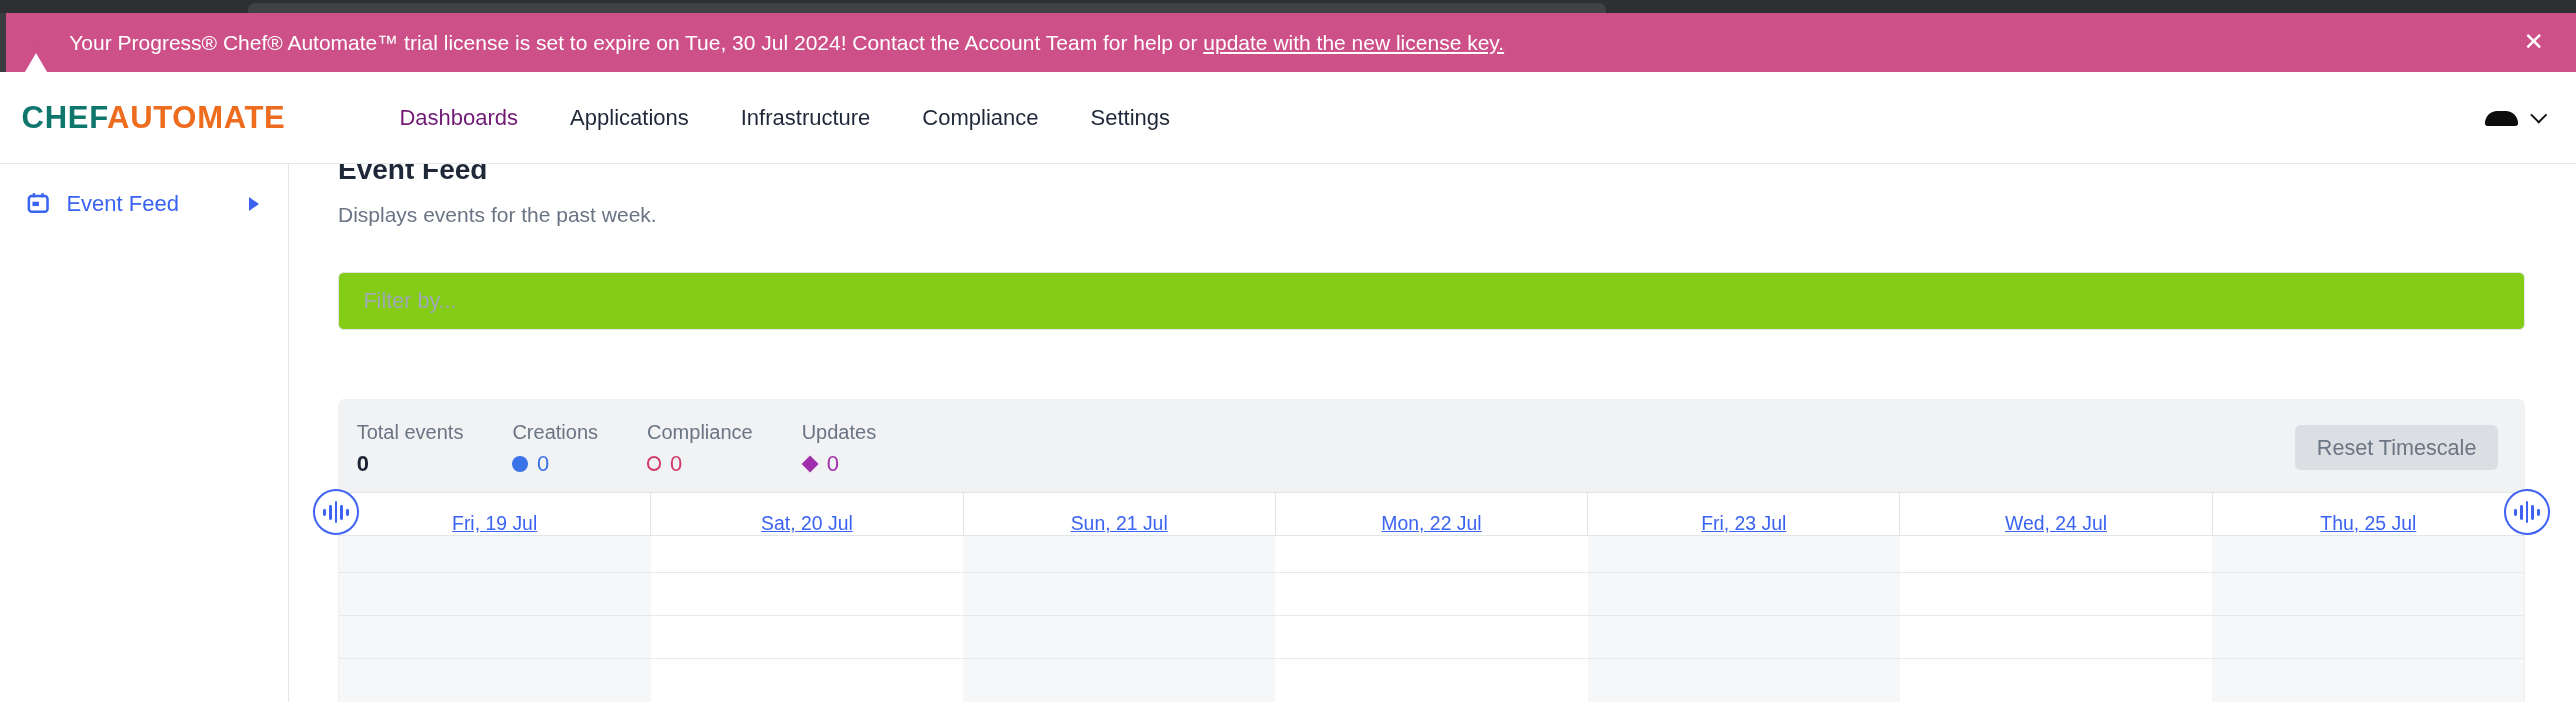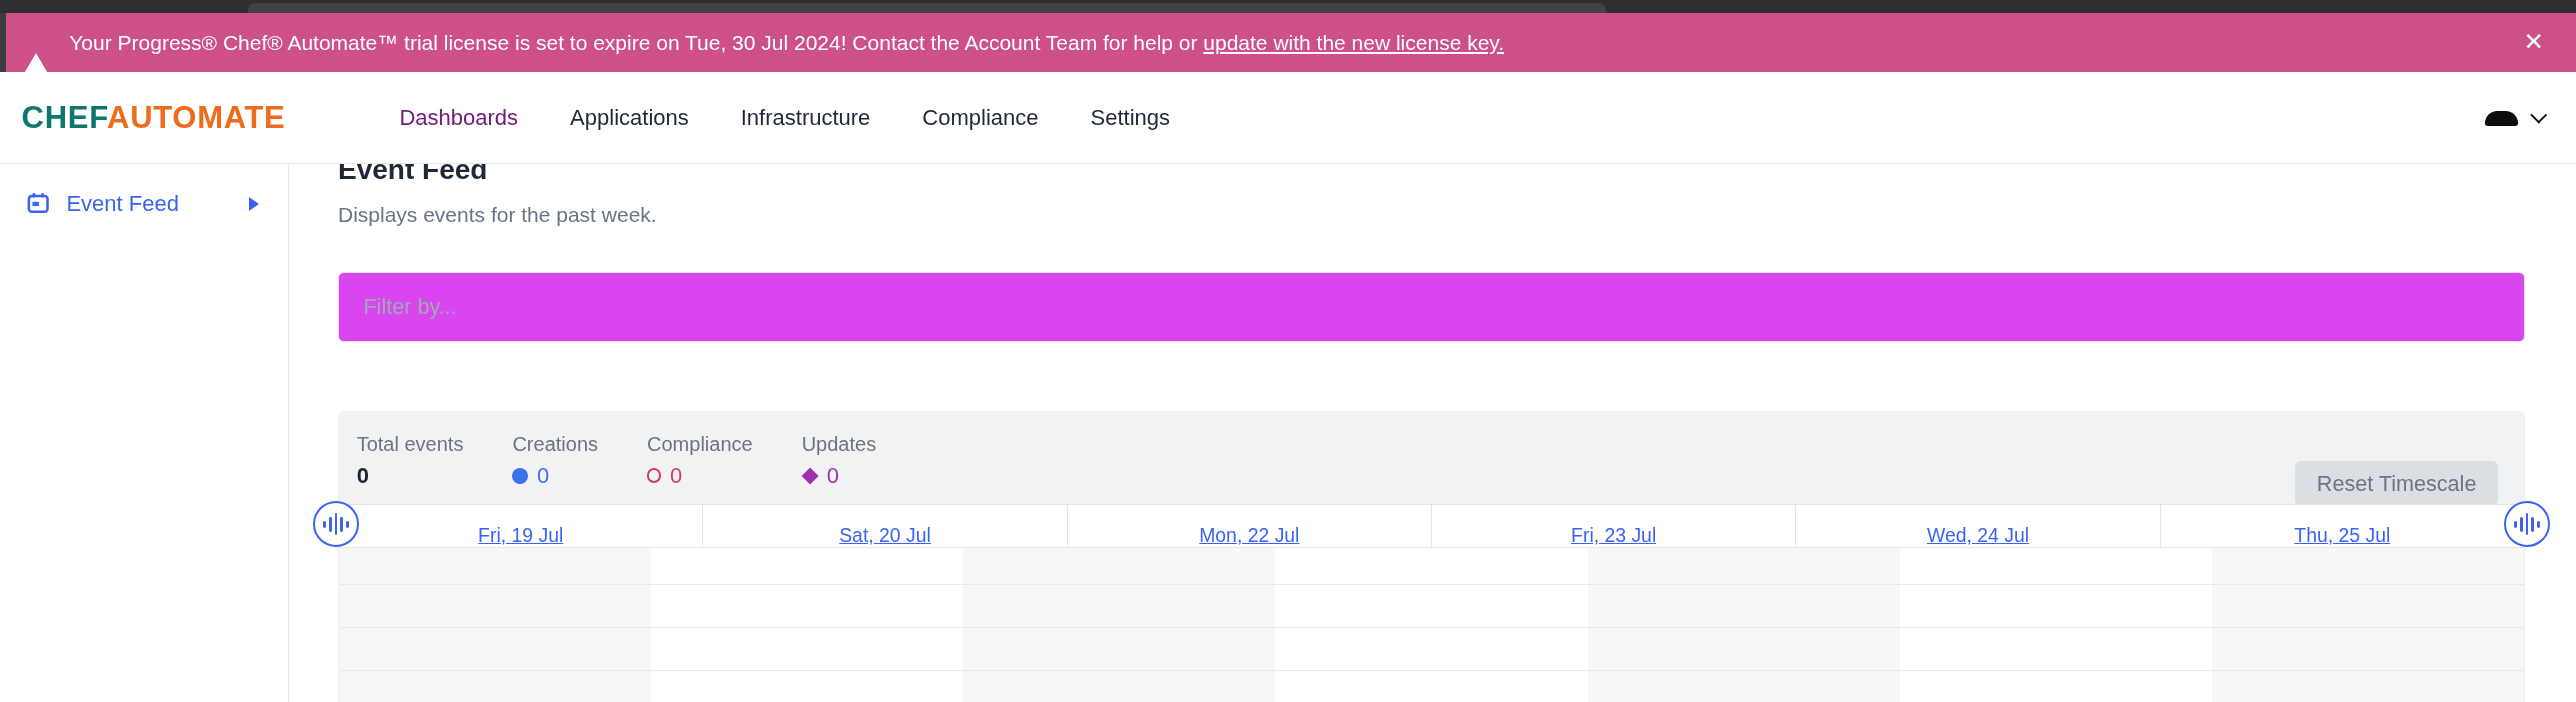--- a/index.html
+++ b/index.html
@@ -46,41 +46,41 @@
   .side-item { display:flex; align-items:center; gap:16px; padding:0 29px 0 26px;
                color:#3b63f2; font-size:22px; cursor:pointer; height:42px; }
   .side-item svg { flex:0 0 auto; }
   .side-arrow { margin-left:auto; width:0; height:0; border-top:7.2px solid transparent;
                 border-bottom:7.2px solid transparent; border-left:10px solid #3b63f2; }
 
   .content { flex:1; padding:0 51px 0 49px; overflow:hidden; }
   .page-title { font-size:28px; font-weight:bold; color:#1f2838; margin-top:-10px; }
   .page-sub { margin-top:17px; font-size:21px; color:#6a7484; }
 
-  .filter-input { margin-top:45px; width:100%; height:70px; border:1.4px solid #e2e6e9;
+  .filter-input { margin-top:45px; width:100%; height:58px; border:1.4px solid #e2e6e9;
                   border-radius:5.8px; font-size:21.6px; padding:0 24.4px; color:#333; outline:none;
-                  background:#d946ef; }
+                  background:#84cc16; }
   .filter-input::placeholder { color:#a0aab4; }
 
   
   .card { margin-top:69px; background:#f0f2f4; border-radius:5.8px; height:403px;
           padding:21.6px 0 0 18.7px; position:relative; }
   .stats { display:flex; gap:49px; }
   .stat-label { font-size:20px; color:#6a7484; line-height:23px; }
   .stat-value-row { margin-top:8.6px; display:flex; align-items:center; gap:8.6px;
                     font-size:22px; line-height:23px; }
   .val-total { color:#1c2434; font-weight:bold; }
   .val-create { color:#3b72e8; } .val-delete { color:#d23a6b; } .val-update { color:#a22ead; }
   .dot { width:16px; height:16px; border-radius:50%; background:#3b72e8; }
   .ring { width:14.4px; height:14.4px; border-radius:50%; border:2.2px solid #d23a6b; background:transparent; }
   .diamond { width:12.2px; height:12.2px; background:#a22ead; transform:rotate(45deg); margin:0 2.2px; }
 
   .reset-btn { position:absolute; top:26px; right:27px; height:45px; padding:0 21.6px;
                background:#dbdfe3; color:#6b7583; font-size:21.6px; border:none; border-radius:5.8px;
-               font-family:"Liberation Sans", sans-serif; cursor:pointer;margin-top:24px; }
+               font-family:"Liberation Sans", sans-serif; cursor:pointer; }
 
   .timeline { margin-top:17px; margin-right:0; position:relative; margin-left:-18.7px; }
   .tl-header { display:flex; height:44px; background:#fff; border:0.7px solid #e3e6e9; }
   .tl-cell { flex:1; display:flex; align-items:flex-end; justify-content:center;
              border-left:0.7px solid #e3e6e9; }
   .tl-cell:first-child { border-left:none; }
   .day-link { color:#3b63f2; font-size:19.4px; text-decoration:underline; cursor:pointer; }
   .tl-grid { display:flex; height:216px; position:relative;
              border-left:0.7px solid #eceef0; border-right:0.7px solid #eceef0; }
   .tl-col { flex:1; }
@@ -201,20 +201,23 @@
         </div>
 
         <div class="tl-header">
           <div class="tl-cell">
             <a href="#" class="day-link">Fri, 19 Jul</a>
           </div>
           <div class="tl-cell">
             <a href="#" class="day-link">Sat, 20 Jul</a>
           </div>
           <div class="tl-cell">
+            <a href="#" class="day-link">Sun, 21 Jul</a>
+          </div>
+          <div class="tl-cell">
             <a href="#" class="day-link">Mon, 22 Jul</a>
           </div>
           <div class="tl-cell">
             <a href="#" class="day-link">Fri, 23 Jul</a>
           </div>
           <div class="tl-cell">
             <a href="#" class="day-link">Wed, 24 Jul</a>
           </div>
           <div class="tl-cell">
             <a href="#" class="day-link">Thu, 25 Jul</a>

